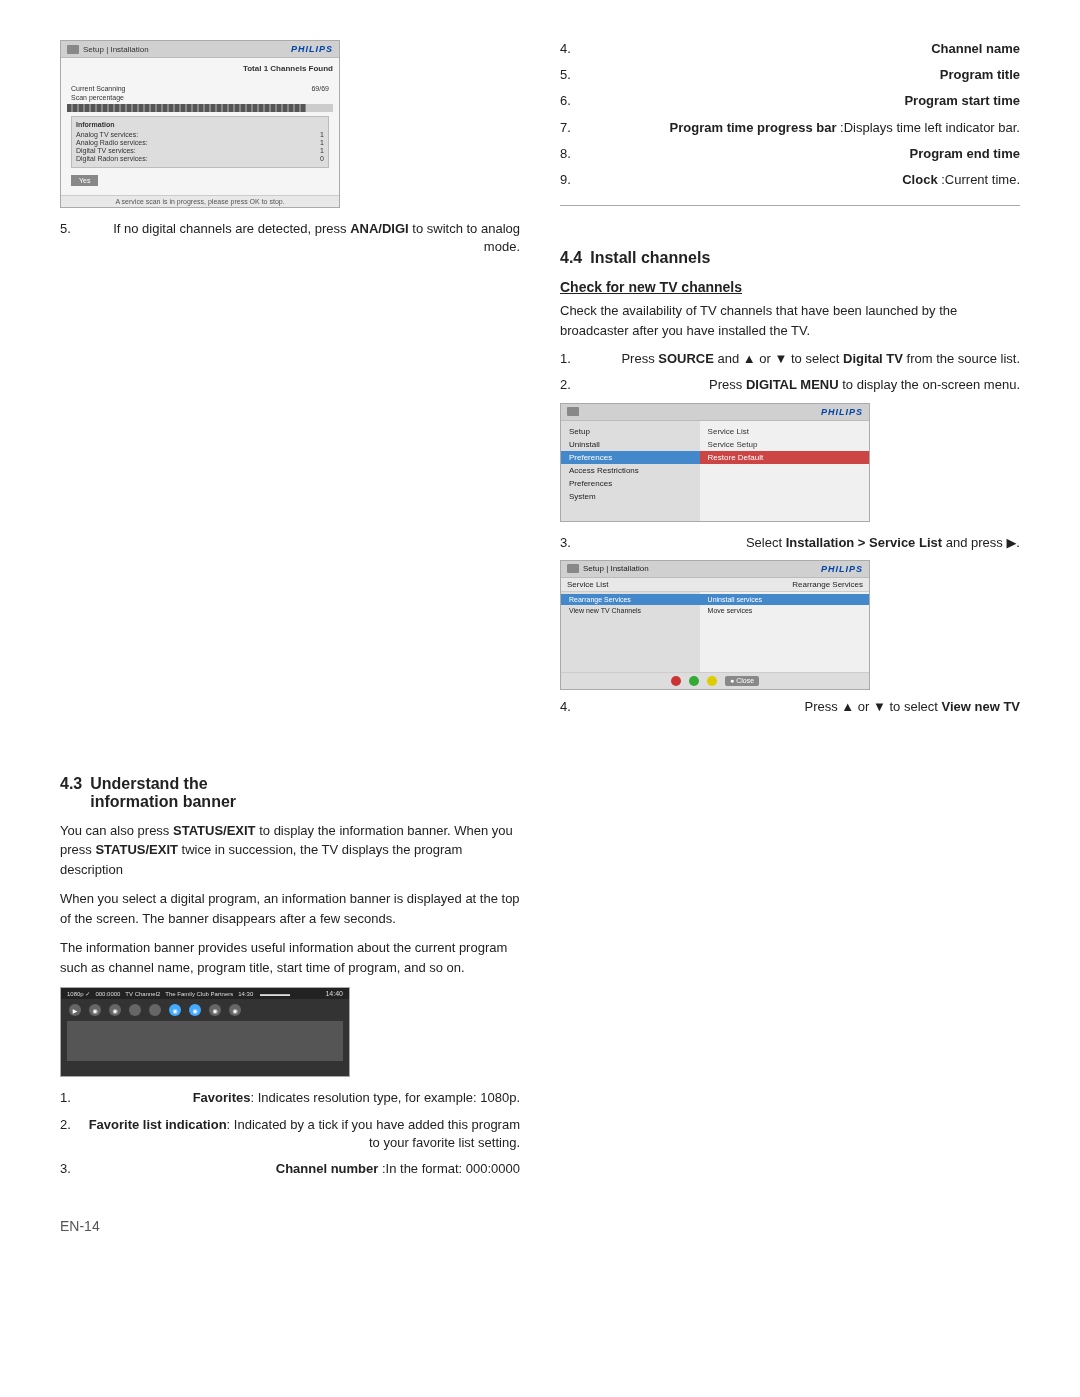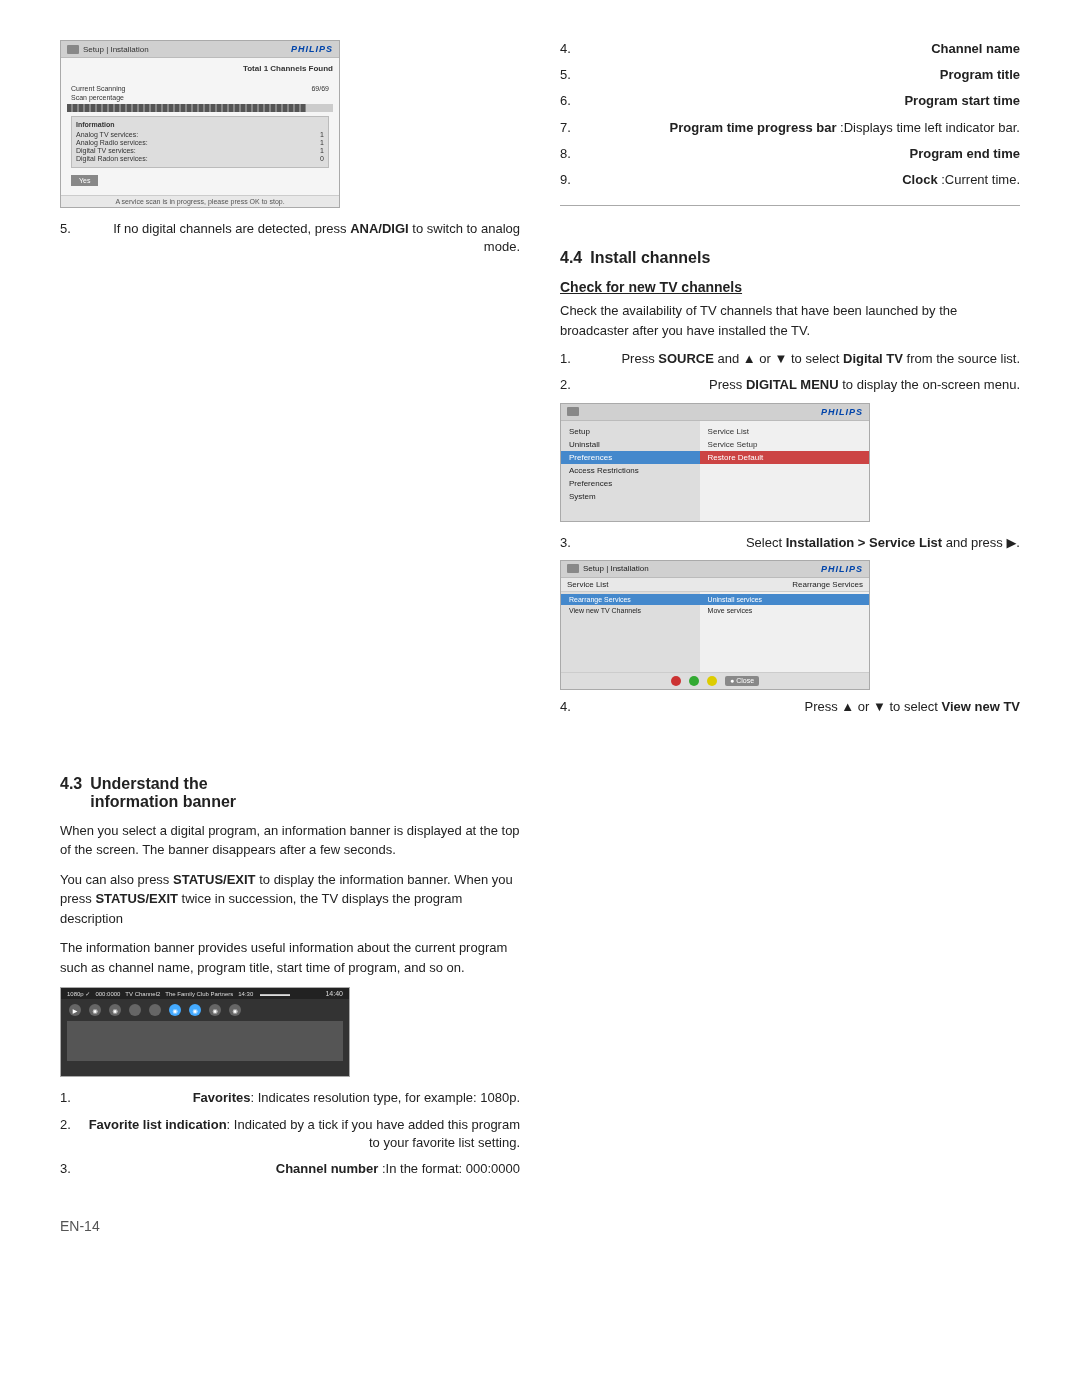--- a/index.html
+++ b/index.html
@@ -598,25 +598,25 @@
     </div>
   </div>
 
   <div class="left-col">
     <div class="section-heading">
       <span class="section-number">4.3</span>
       <span>Understand the<br>information banner</span>
     </div>
 
     <p class="para">
+      You can also press <strong>STATUS/EXIT</strong> to display the information banner. When you press <strong>STATUS/EXIT</strong> twice in succession, the TV displays the program description
+    </p>
+
+    <p class="para">
       When you select a digital program, an information banner is displayed at the top of the screen. The banner disappears after a few seconds.
-    </p>
-
-    <p class="para">
-      You can also press <strong>STATUS/EXIT</strong> to display the information banner. When you press <strong>STATUS/EXIT</strong> twice in succession, the TV displays the program description
     </p>
 
     <p class="para">
       The information banner provides useful information about the current program such as channel name, program title, start time of program, and so on.
     </p>
 
     <div class="banner-screen">
       <div class="banner-top">
         <span style="font-size:6px;">1080p ✓ &nbsp; 000:0000 &nbsp; TV Channel2 &nbsp; The Family Club Partners &nbsp; 14:30 &nbsp;&nbsp; ▬▬▬▬▬ </span>
         <span style="font-size:7px;">14:40</span>

